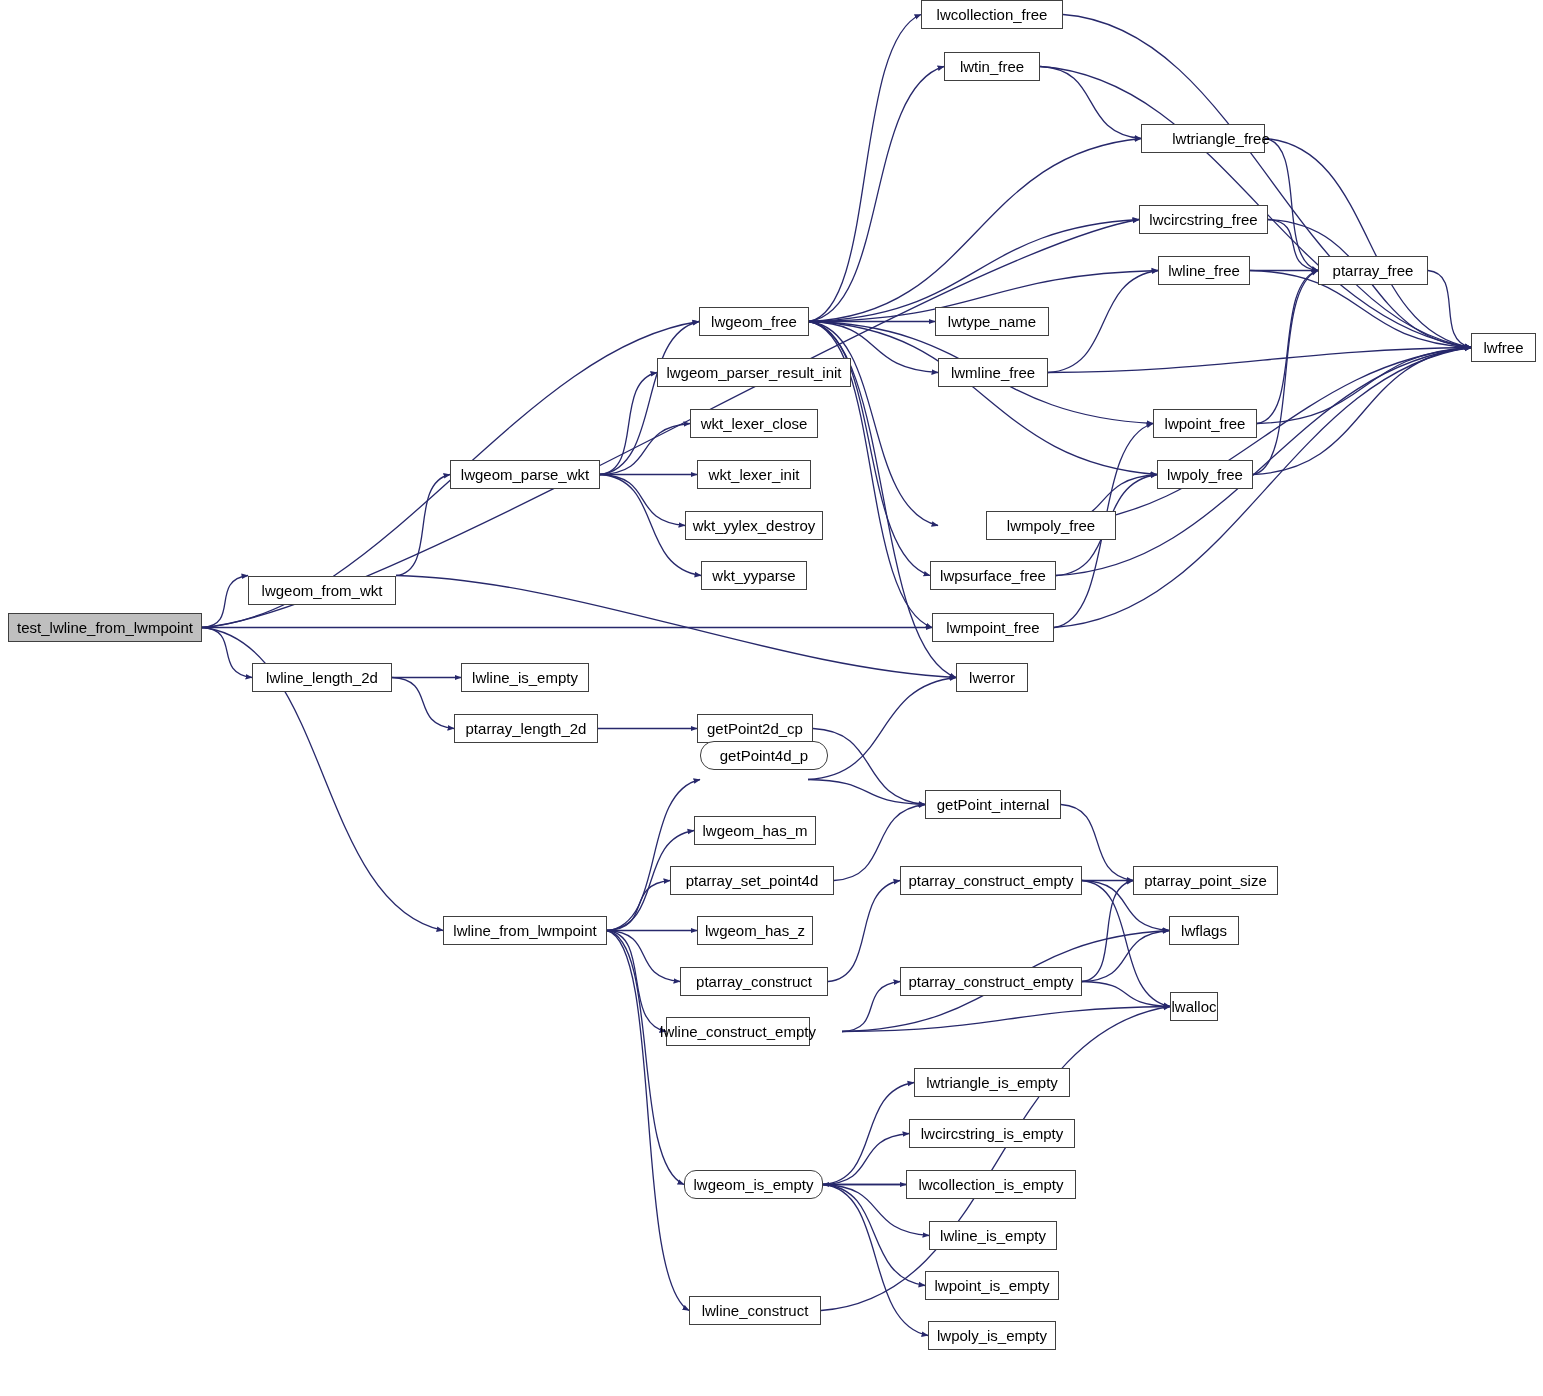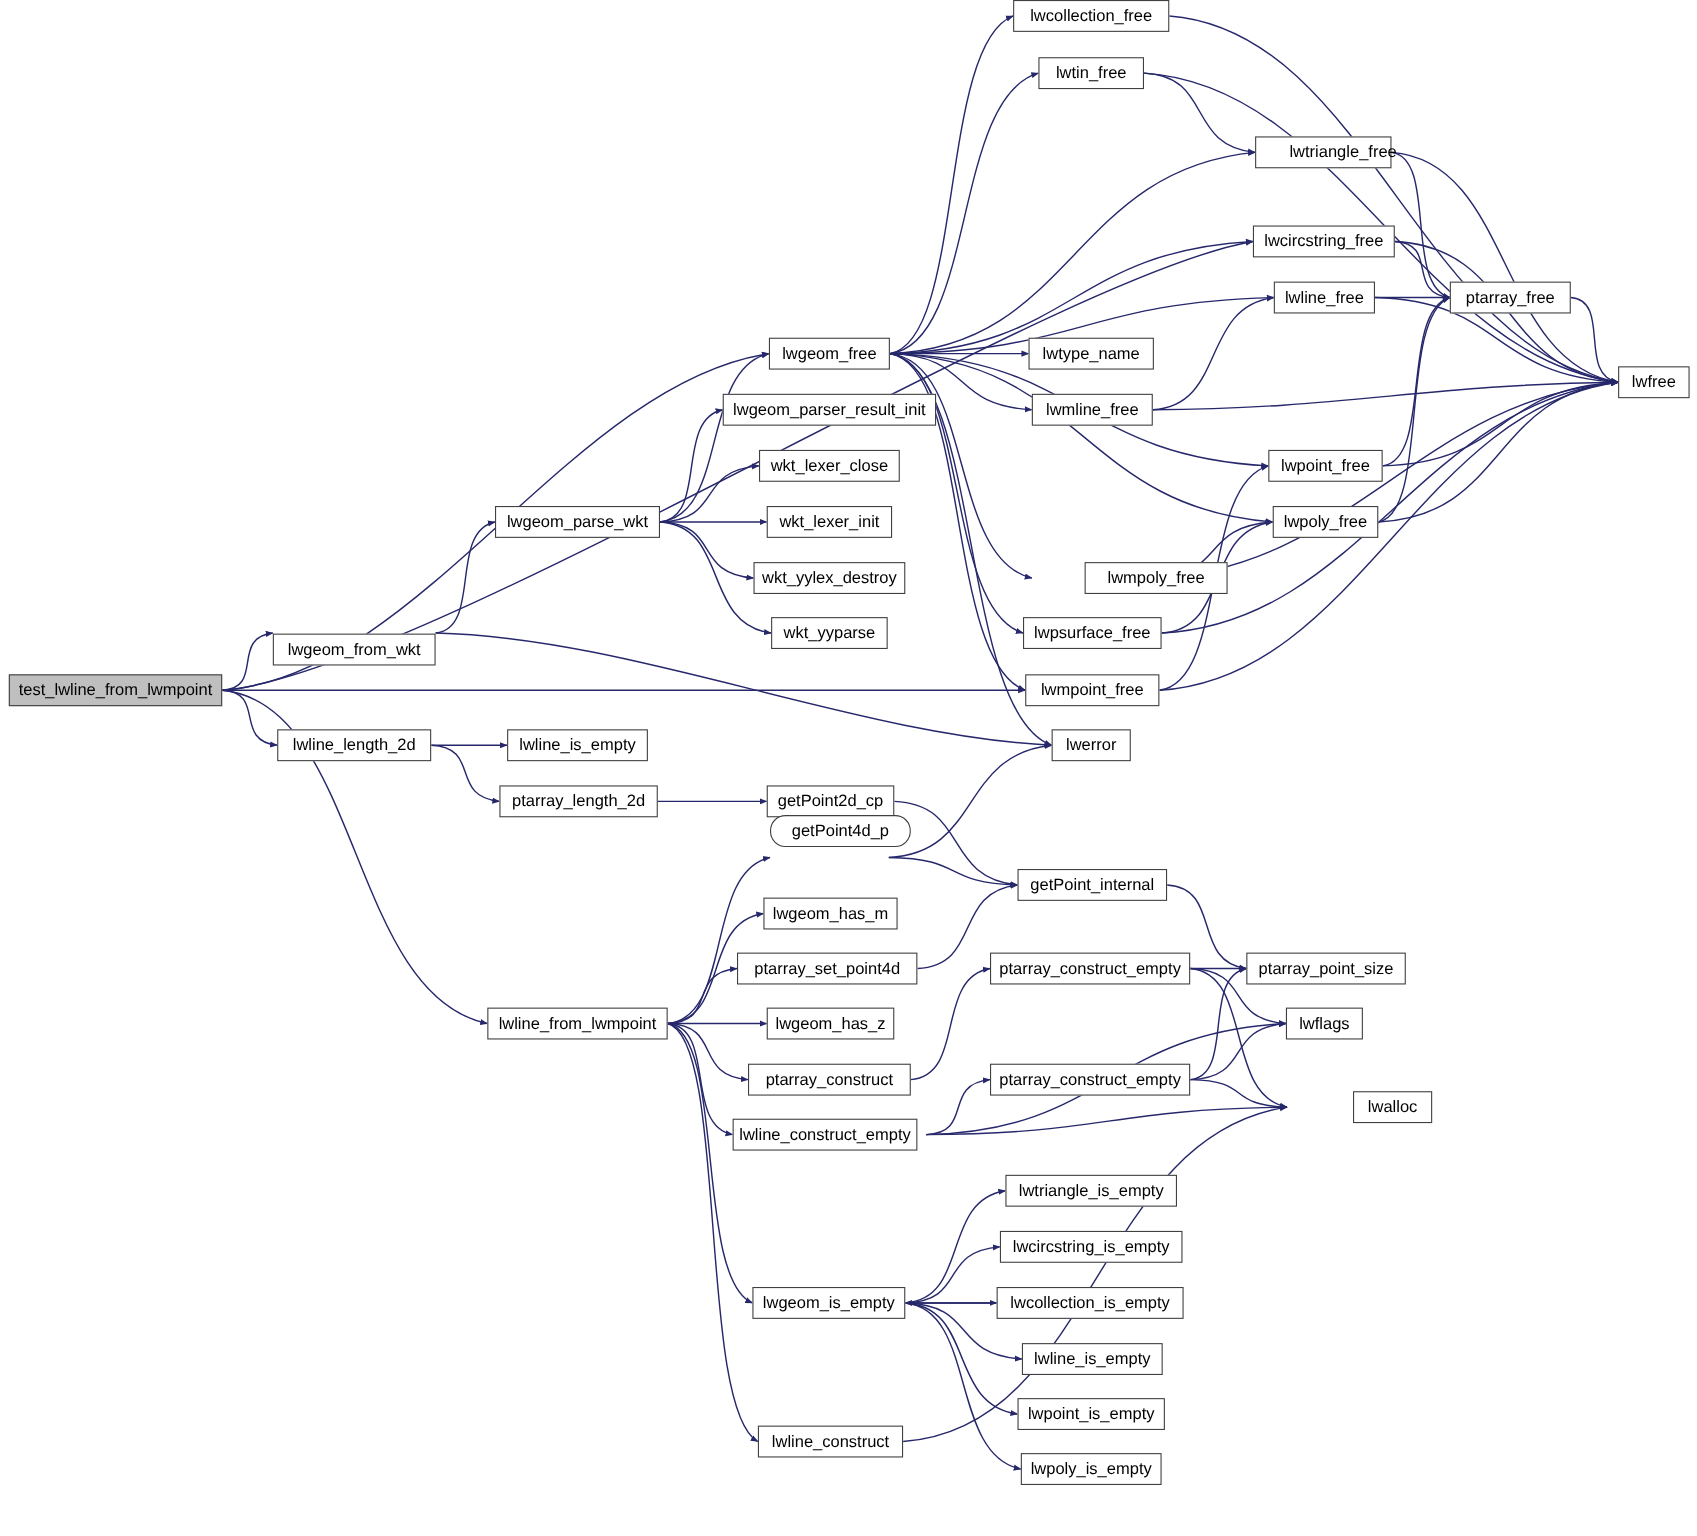--- a/index.html
+++ b/index.html
@@ -252,33 +252,33 @@
       </div>
       <div class="node" style="left: 1169px; top: 916px; width: 70px;">
         <span>lwflags</span>
       </div>
       <div class="node" style="left: 680px; top: 967px; width: 148px;">
         <span>ptarray_construct</span>
       </div>
       <div class="node" style="left: 900px; top: 967px; width: 182px;">
         <span>ptarray_construct_empty</span>
       </div>
-      <div class="node" style="left: 1230px; top: 992px; width: 72px;">
+      <div class="node" style="left: 1170px; top: 992px; width: 48px;">
         <span>lwalloc</span>
       </div>
-      <div class="node" style="left: 666px; top: 1017px; width: 168px;">
+      <div class="node" style="left: 666px; top: 1017px; width: 144px;">
         <span>lwline_construct_empty</span>
       </div>
       <div class="node" style="left: 914px; top: 1068px; width: 156px;">
         <span>lwtriangle_is_empty</span>
       </div>
       <div class="node" style="left: 909px; top: 1119px; width: 166px;">
         <span>lwcircstring_is_empty</span>
       </div>
-      <div class="node" style="left: 684px; top: 1170px; width: 139px;">
+      <div class="node" style="left: 684px; top: 1170px; width: 139px; border-radius: 12px;">
         <span>lwgeom_is_empty</span>
       </div>
       <div class="node" style="left: 906px; top: 1170px; width: 170px;">
         <span>lwcollection_is_empty</span>
       </div>
       <div class="node" style="left: 929px; top: 1221px; width: 128px;">
         <span>lwline_is_empty</span>
       </div>
       <div class="node" style="left: 925px; top: 1271px; width: 134px;">
         <span>lwpoint_is_empty</span>

